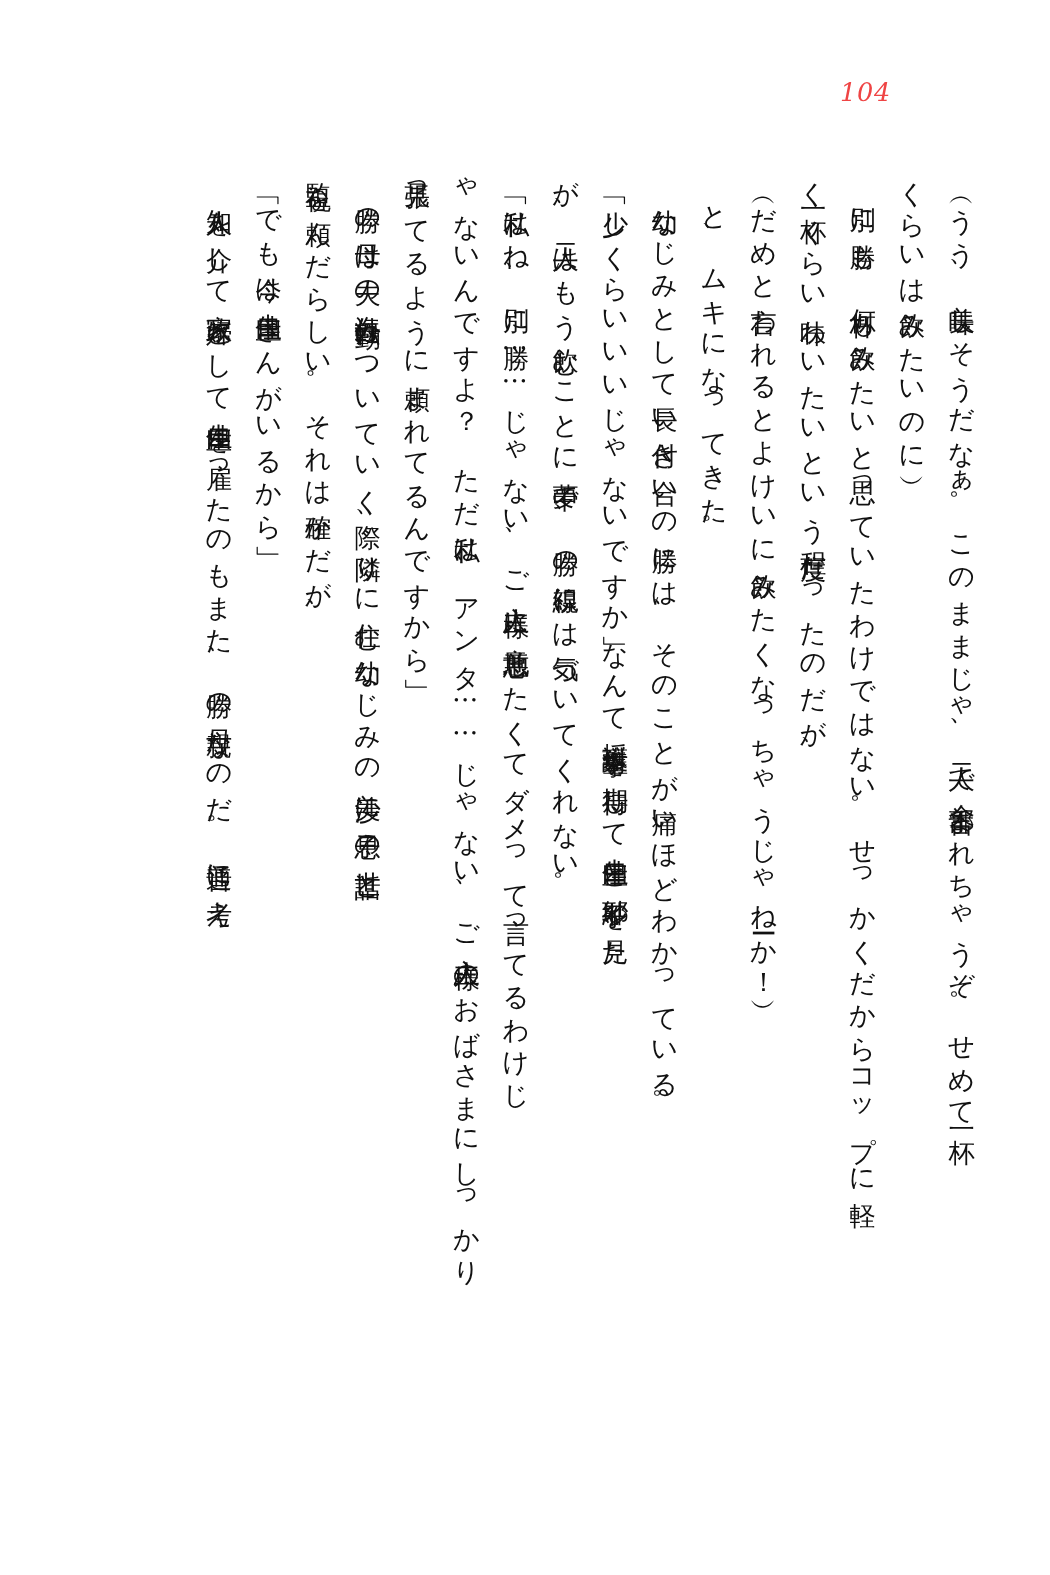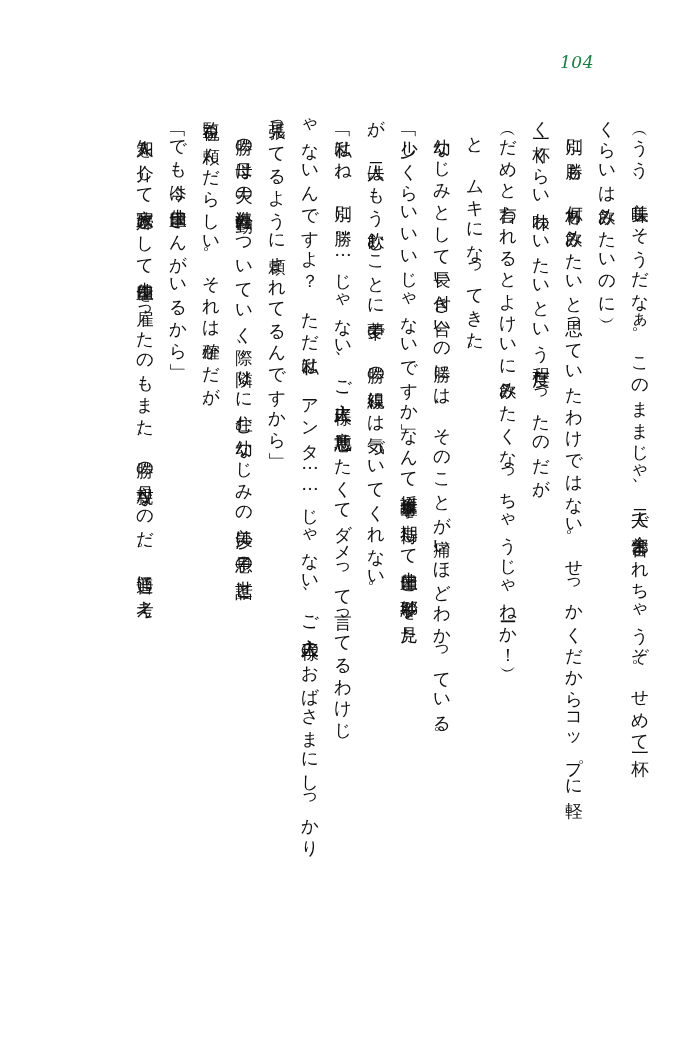--- a/index.html
+++ b/index.html
@@ -23,21 +23,21 @@
   }
 
   
   .page-number {
     position: absolute;
     top: 52px;
     right: 106px;
     font-size: 17px;
     font-style: italic;
     font-family: "DejaVu Serif", "Liberation Serif", serif;
-    color: #15803d;
+    color: #ef4444;
     letter-spacing: 0.5px;
   }
 
   
   .vtext {
     position: absolute;
     top: 108px;
     left: 44px;
     right: 52px;
     height: 880px;

